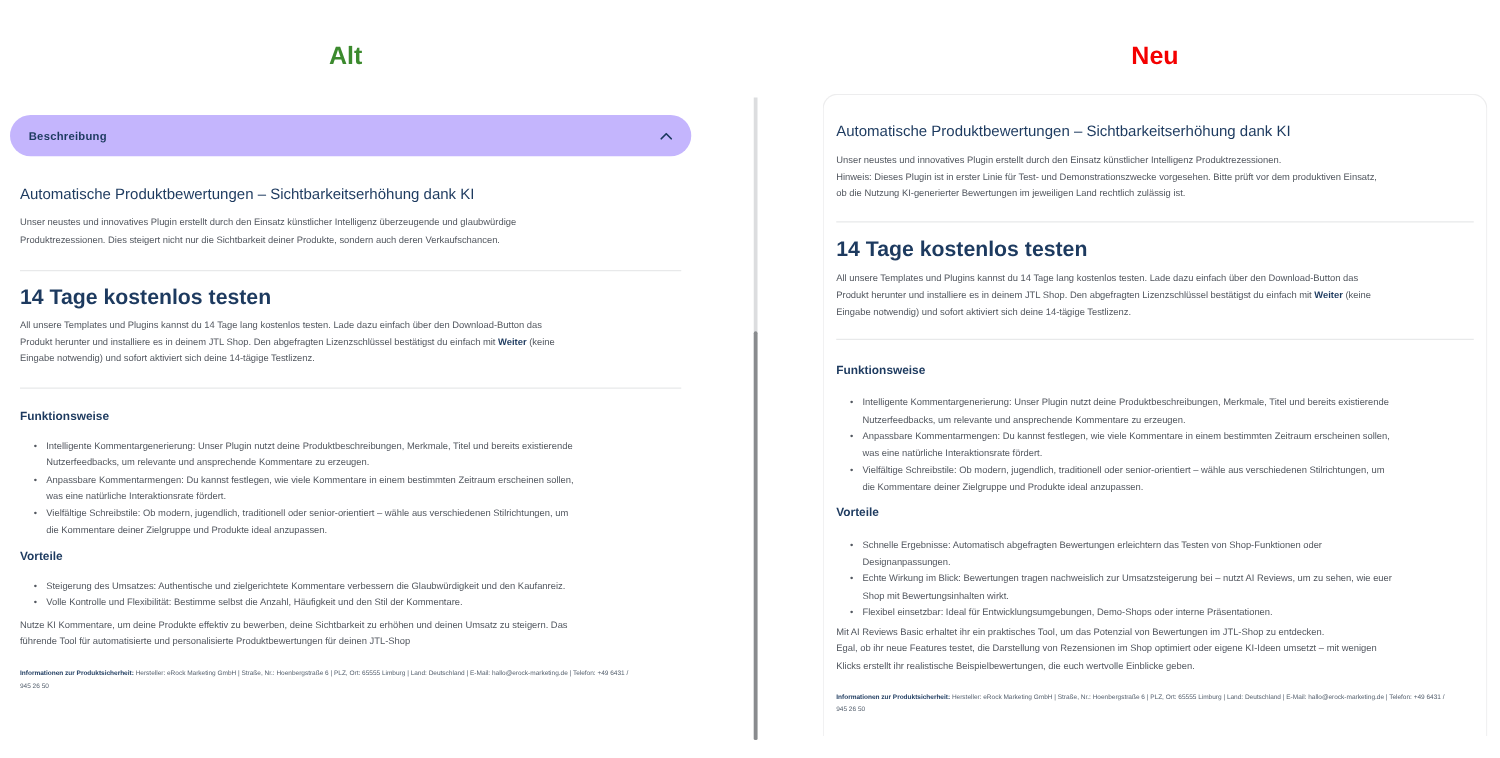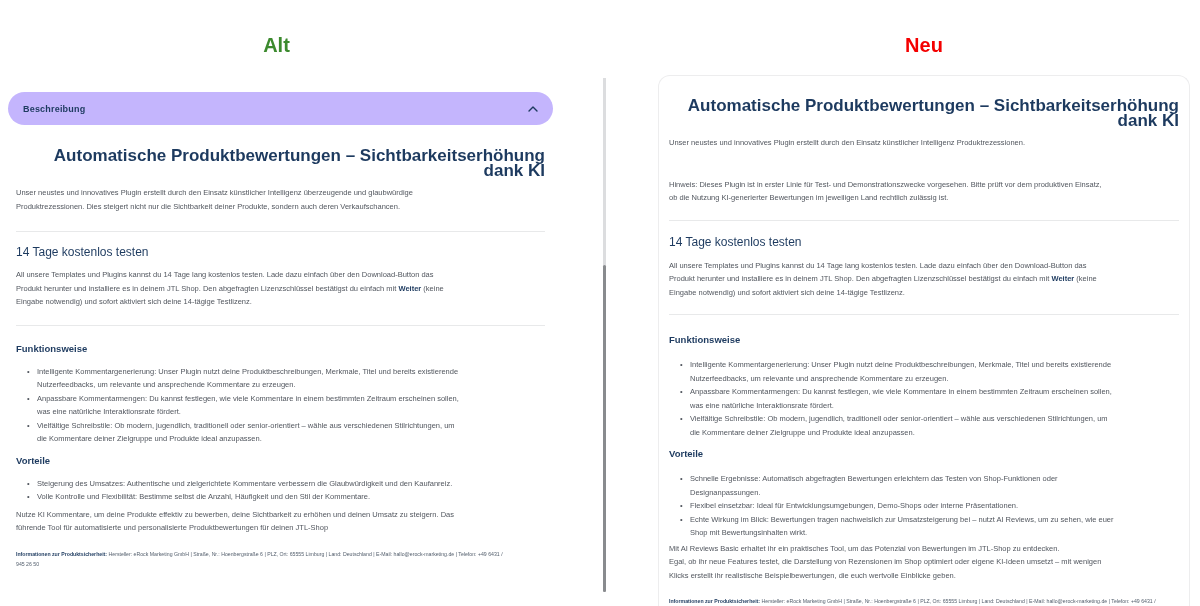--- a/index.html
+++ b/index.html
@@ -26,42 +26,42 @@
   .accordion-label{font-size:9px;font-weight:bold;color:#1d3a5f;letter-spacing:.2px;}
   .accordion svg{display:block;}
   
   .card{
     margin-top:18px;border:1px solid #ededee;border-bottom:none;
     border-radius:12px 12px 0 0;padding:12px 10px 16px;box-sizing:border-box;
     min-height:510px;
   }
   
   .lcontent{margin:0 58px 0 16px;}
-  h1.doc-h1{font-size:17px;line-height:15px;font-weight:bold;color:#1d3a5f;margin:23px 0 0 0;text-align:right;}
+  h1.doc-h1{font-size:12px;line-height:15px;font-weight:normal;color:#1d3a5f;margin:23px 0 0 0;}
   .card h1.doc-h1{margin-top:10px;}
-  h2.doc-h2{font-size:12px;line-height:15px;font-weight:normal;color:#1d3a5f;margin:13px 0 0 0;}
+  h2.doc-h2{font-size:17px;line-height:15px;font-weight:bold;color:#1d3a5f;margin:13px 0 0 0;}
   .card h2.doc-h2{margin-top:14px;}
   h3.doc-h3{font-size:9.5px;line-height:13px;font-weight:bold;color:#1d3a5f;margin:16px 0 0 0;}
   .p{font-size:7.5px;line-height:13.5px;margin:8px 0 0 0;white-space:pre-line;}
   .p strong{color:#1d3a5f;font-weight:bold;}
   .divider{border:none;border-top:1px solid #e8e9ea;height:0;margin:18px 0 0 0;}
   ul.doc-list{list-style:none;margin:10px 0 0 0;padding:0 0 0 11px;}
   ul.doc-list li{
     position:relative;padding-left:10px;font-size:7.5px;line-height:13.5px;
     white-space:pre-line;color:#52575f;
   }
   ul.doc-list li::before{content:"•";position:absolute;left:0;top:0;color:#52575f;}
   .footer-line{font-size:5.2px;line-height:10px;margin:14px 0 0 0;white-space:pre-line;color:#55606e;}
   .footer-line strong{color:#1d3a5f;font-weight:bold;}
   
   #l-div2{margin-top:16px;}
   #l-benefits{margin-top:10px;}
   #l-vorteile{margin-top:8px;}
   #l-outro{margin-top:4px;}
-  #r-intro2{margin-top:28px;}
+  #r-intro2{margin-top:0;}
   #r-div1{margin-top:15px;}
   #r-trial-p{margin-top:9px;}
   #r-div2{margin-top:15px;}
   #r-funktionsweise{margin-top:18px;}
   #r-features{margin-top:12px;}
   #r-vorteile{margin-top:8px;}
   #r-benefits{margin-top:12px;}
   #r-outro{margin-top:2px;}
   
   #center-scrollbar{position:absolute;left:603px;top:78px;width:3px;height:514px;background:#dcdddf;}
@@ -155,23 +155,23 @@
         <li>Anpassbare Kommentarmengen: Du kannst festlegen, wie viele Kommentare in einem bestimmten Zeitraum erscheinen sollen,
 was eine natürliche Interaktionsrate fördert.</li>
         <li>Vielfältige Schreibstile: Ob modern, jugendlich, traditionell oder senior-orientiert – wähle aus verschiedenen Stilrichtungen, um
 die Kommentare deiner Zielgruppe und Produkte ideal anzupassen.</li>
       </ul>
 
       <h3 class="doc-h3" id="r-vorteile">Vorteile</h3>
       <ul class="doc-list" id="r-benefits">
         <li>Schnelle Ergebnisse: Automatisch abgefragten Bewertungen erleichtern das Testen von Shop-Funktionen oder
 Designanpassungen.</li>
-        <li>Flexibel einsetzbar: Ideal für Entwicklungsumgebungen, Demo-Shops oder interne Präsentationen.</li>
         <li>Echte Wirkung im Blick: Bewertungen tragen nachweislich zur Umsatzsteigerung bei – nutzt AI Reviews, um zu sehen, wie euer
 Shop mit Bewertungsinhalten wirkt.</li>
+        <li>Flexibel einsetzbar: Ideal für Entwicklungsumgebungen, Demo-Shops oder interne Präsentationen.</li>
       </ul>
 
       <p class="p" id="r-outro">Mit AI Reviews Basic erhaltet ihr ein praktisches Tool, um das Potenzial von Bewertungen im JTL-Shop zu entdecken.
 Egal, ob ihr neue Features testet, die Darstellung von Rezensionen im Shop optimiert oder eigene KI-Ideen umsetzt – mit wenigen
 Klicks erstellt ihr realistische Beispielbewertungen, die euch wertvolle Einblicke geben.</p>
 
       <p class="footer-line"><strong>Informationen zur Produktsicherheit:</strong><span> Hersteller: eRock Marketing GmbH | Straße, Nr.: Hoenbergstraße 6 | PLZ, Ort: 65555 Limburg | Land: Deutschland | E-Mail: hallo@erock-marketing.de | Telefon: +49 6431 /
 945 26 50</span></p>
     </div>
   </div>

